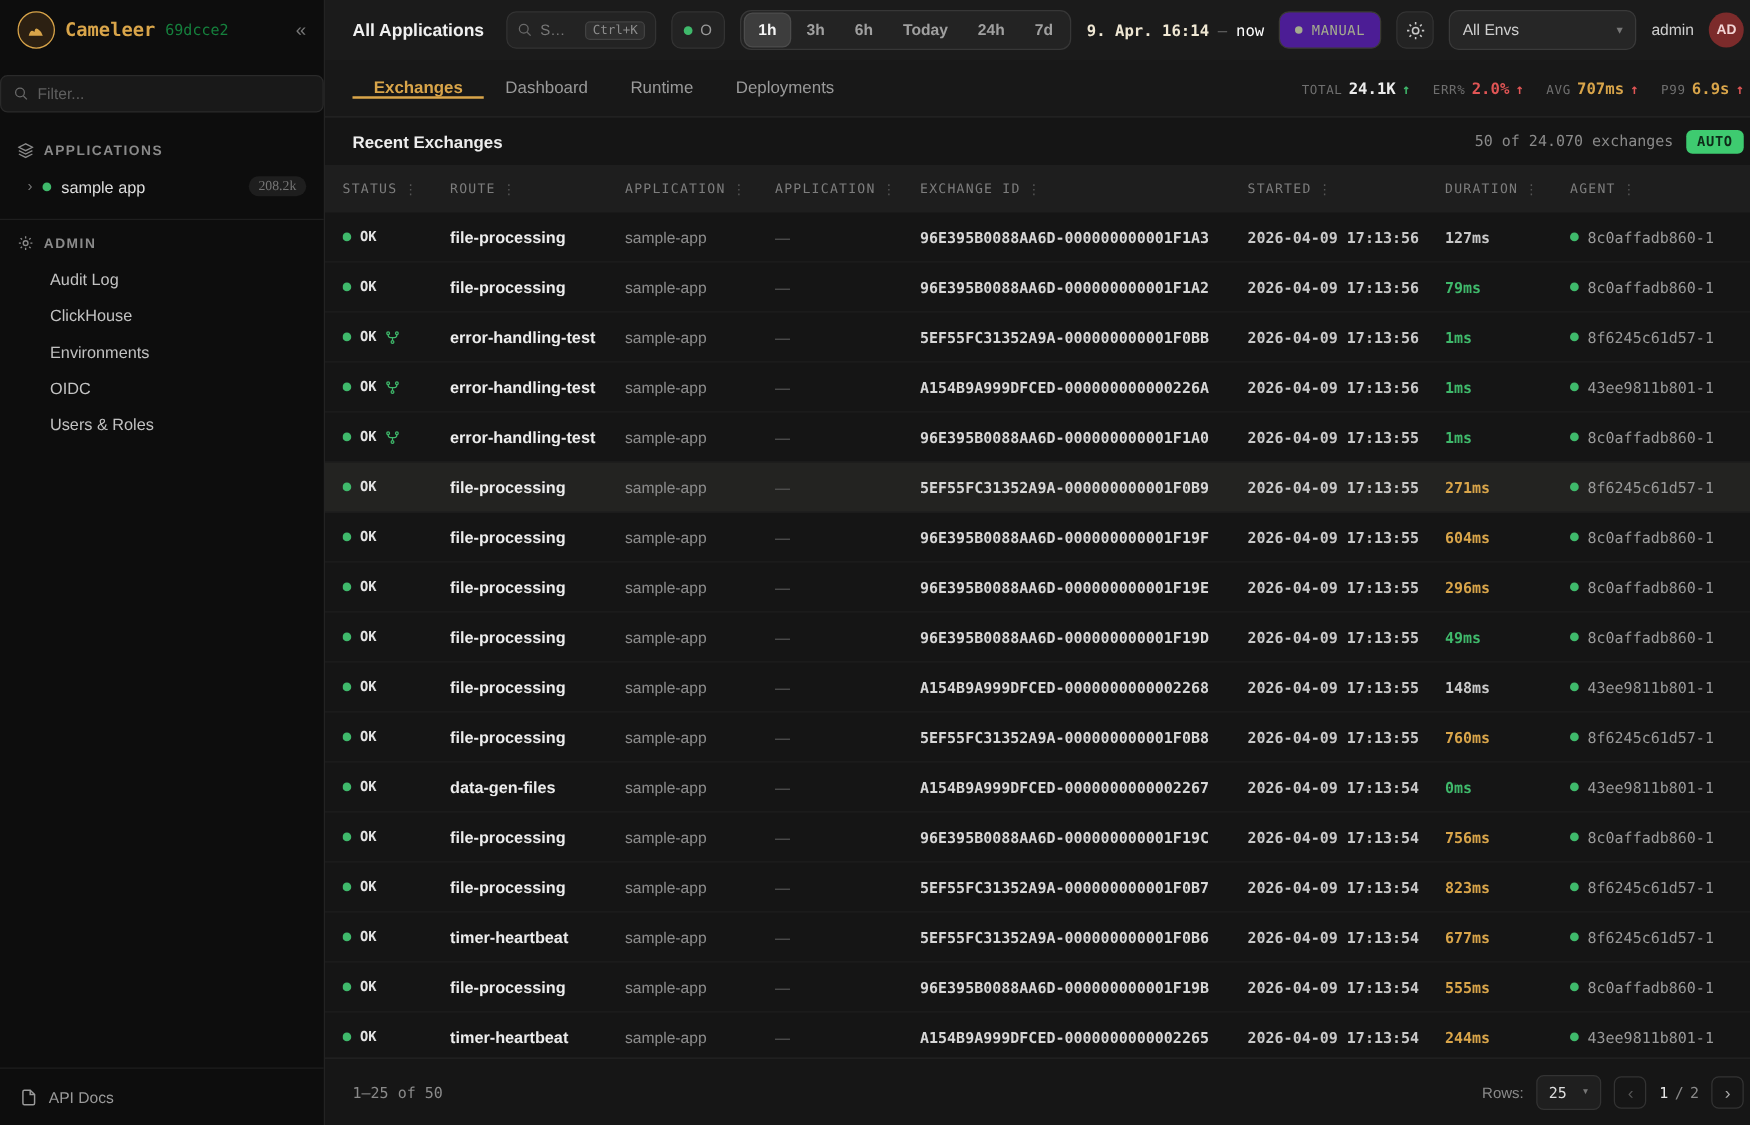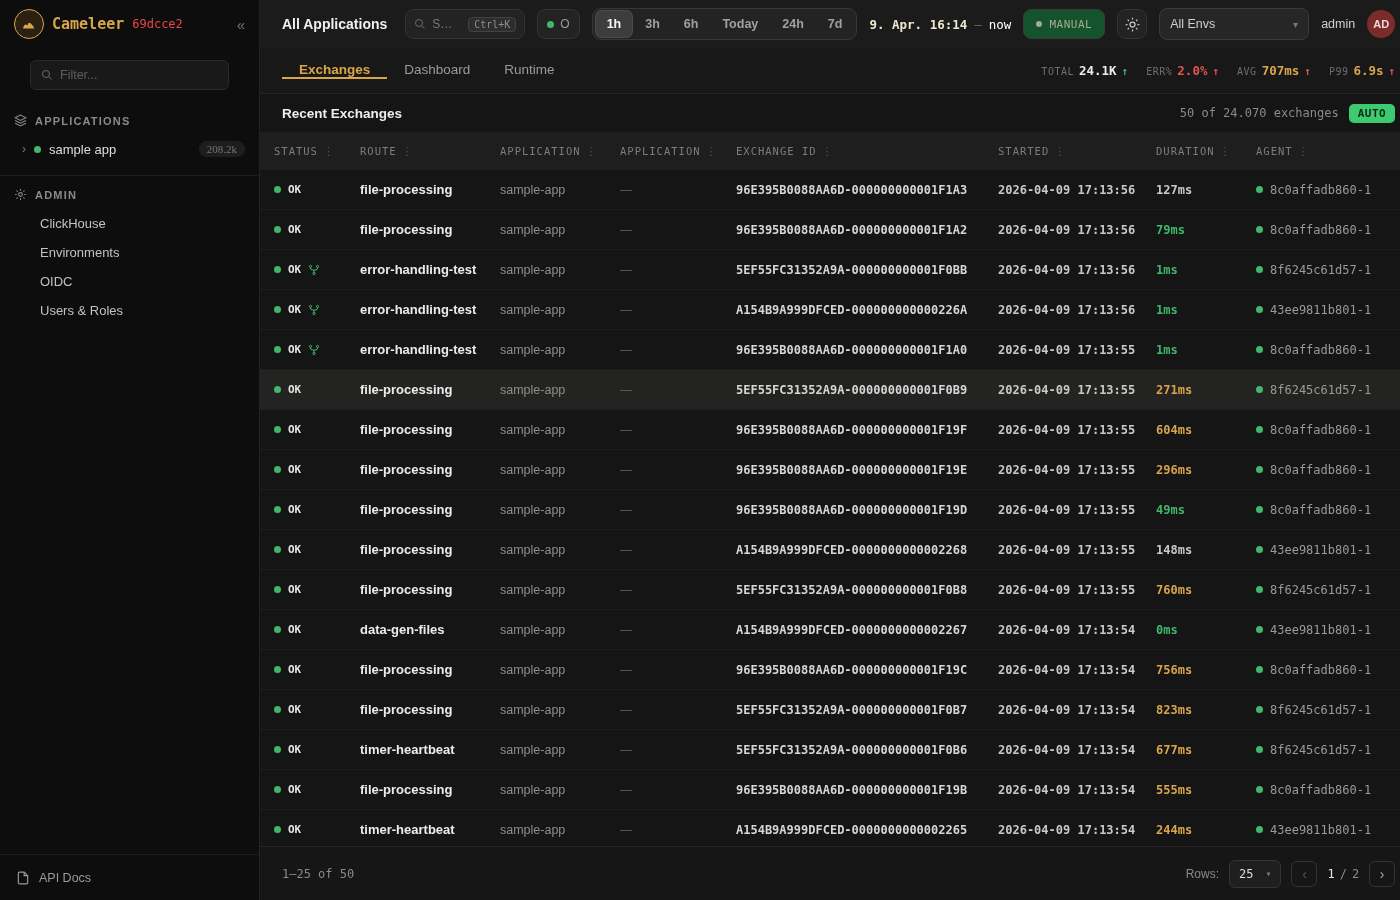--- a/index.html
+++ b/index.html
@@ -6,23 +6,23 @@
   html,body { width:1400px; height:900px; overflow:hidden; }
   body { background:#111; font-family:"Liberation Sans",sans-serif; color:#ddd; }
   .app { display:flex; width:1400px; height:900px; }
 
   
   .sidebar { width:260px; min-width:260px; background:#0d0d0d; border-right:1px solid #232323; display:flex; flex-direction:column; }
   .sb-head { height:48px; display:flex; align-items:center; justify-content:space-between; padding:0 14px; }
   .logo-wrap { display:flex; align-items:center; gap:8px; }
   .logo-circle { width:30px; height:30px; border-radius:50%; background:#2c2012; border:1.5px solid #d9a54a; display:flex; align-items:center; justify-content:center; }
   .logo-text { color:#d9a54a; font-family:"DejaVu Sans Mono",monospace; font-weight:bold; font-size:15px; }
-  .logo-suffix { color:#ef4444; font-family:"DejaVu Sans Mono",monospace; font-size:12px; }
+  .logo-suffix { color:#15803d; font-family:"DejaVu Sans Mono",monospace; font-size:12px; }
   .collapse { color:#777; font-size:15px; cursor:pointer; }
-  .sb-filter { padding:12px 30px 16px; }
+  .sb-filter { padding:12px 0 16px; }
   .filter-box { height:30px; background:#191919; border:1px solid #2a2a2a; border-radius:6px; display:flex; align-items:center; gap:7px; padding:0 10px; }
   .filter-box input { background:transparent; border:none; outline:none; color:#bbb; font-size:12.5px; width:100%; font-family:inherit; }
   .filter-box input::placeholder { color:#5f5f5f; }
   .sb-section-head { display:flex; align-items:center; gap:8px; color:#8a8a8a; font-size:11px; letter-spacing:1.2px; font-weight:bold; padding:8px 14px; }
   .sb-app-item { display:flex; align-items:center; gap:8px; padding:6px 14px 6px 22px; color:#ddd; font-size:13px; cursor:pointer; }
   .chev { color:#777; font-size:12px; }
   .dot-green { width:7px; height:7px; min-width:7px; border-radius:50%; background:#3fb96b; }
   .badge { margin-left:auto; background:#1e1e1e; color:#767676; font-family:Liberation Serif, serif; font-size:11px; padding:2px 8px; border-radius:10px; }
   .sb-divider { border-top:1px solid #1e1e1e; margin:12px 0 4px; }
   .sb-admin-item { padding:7px 14px 7px 40px; color:#c2c2c2; font-size:13px; cursor:pointer; }
@@ -37,21 +37,21 @@
   .searchbox { height:30px; width:120px; background:#232323; border:1px solid #333; border-radius:8px; display:flex; align-items:center; gap:6px; padding:0 8px; color:#787878; font-size:12px; cursor:pointer; }
   .kbd { margin-left:auto; background:#2e2e2e; border:1px solid #424242; border-radius:4px; color:#8d8d8d; font-family:"DejaVu Sans Mono",monospace; font-size:10px; padding:1px 5px; white-space:nowrap; }
   .online-pill { height:30px; border:1px solid #333; background:#232323; border-radius:8px; display:flex; align-items:center; gap:6px; padding:0 9px; color:#9a9a9a; font-size:12px; cursor:pointer; }
   .time-group { height:32px; background:#232323; border:1px solid #373737; border-radius:9px; display:flex; align-items:center; padding:0 3px; gap:2px; }
   .tr-btn { height:26px; border:none; background:transparent; color:#a0a0a0; font-size:12.5px; padding:0 11px; border-radius:6px; cursor:pointer; font-family:inherit; font-weight:bold; }
   .tr-btn.selected { background:#3d3d3d; color:#f5f5f5; box-shadow:0 0 0 1px #4c4c4c; }
   .date-range { display:flex; align-items:center; gap:7px; font-family:"DejaVu Sans Mono",monospace; font-size:12.5px; white-space:nowrap; }
   .date-from { color:#efe7d3; font-weight:bold; }
   .date-sep { color:#666; }
   .date-to { color:#ffffff; }
-  .manual-btn { height:30px; border:1px solid #3b3b33; background:#14532d; border-radius:8px; color:#a4ab8e; font-family:"DejaVu Sans Mono",monospace; font-size:11px; letter-spacing:.5px; display:flex; align-items:center; gap:7px; padding:0 12px; cursor:pointer; }
+  .manual-btn { height:30px; border:1px solid #3b3b33; background:#4c1d95; border-radius:8px; color:#a4ab8e; font-family:"DejaVu Sans Mono",monospace; font-size:11px; letter-spacing:.5px; display:flex; align-items:center; gap:7px; padding:0 12px; cursor:pointer; }
   .manual-dot { width:6px; height:6px; border-radius:50%; background:#a4ab8e; }
   .icon-btn { width:30px; height:30px; border-radius:8px; display:flex; align-items:center; justify-content:center; cursor:pointer; background:#232323; border:1px solid #333; }
   .envs-select { margin-left:auto; height:32px; min-width:150px; background:#262626; border:1px solid #3a3a3a; border-radius:8px; display:flex; align-items:center; justify-content:space-between; padding:0 10px; color:#cfcfcf; font-size:12.5px; cursor:pointer; }
   .caret { color:#777; font-size:10px; }
   .user-name { color:#cfcfcf; font-size:12.5px; }
   .avatar { width:28px; height:28px; min-width:28px; border-radius:50%; background:#7c2b2b; color:#f2d5d5; font-size:11px; font-weight:bold; display:flex; align-items:center; justify-content:center; cursor:pointer; }
 
   .tabsbar { height:46px; display:flex; align-items:stretch; padding:0 16px 0 22px; border-bottom:1px solid #242424; background:#181818; }
   .tab { display:flex; align-items:center; padding:0 17px; border-bottom:2px solid transparent; color:#9a9a9a; font-size:13.5px; cursor:pointer; }
   .tab.active { color:#d9a54a; border-bottom-color:#d9a54a; font-weight:bold; }
@@ -154,20 +154,21 @@
       <div class="sb-section-head">
         <span style="display:flex">
           <svg width="13" height="13" viewBox="0 0 24 24" fill="none" stroke="#8a8a8a" stroke-width="2">
               <circle cx="12" cy="12" r="3.5"></circle>
               <path d="M12 2v3M12 19v3M2 12h3M19 12h3M4.6 4.6l2.1 2.1M17.3 17.3l2.1 2.1M19.4 4.6l-2.1 2.1M6.7 17.3l-2.1 2.1"></path>
             </svg>
         </span>
         <span>ADMIN</span>
       </div>
       <nav id="admin-items">
+          <div class="sb-admin-item">Audit Log</div>
           <div class="sb-admin-item">ClickHouse</div>
           <div class="sb-admin-item">Environments</div>
           <div class="sb-admin-item">OIDC</div>
           <div class="sb-admin-item">Users &amp; Roles</div>
         </nav>
     </div>
 
     <div class="sb-spacer"></div>
 
     <div class="sb-footer">
@@ -238,20 +239,21 @@
 
       <span class="user-name">admin</span>
       <div class="avatar">AD</div>
     </div>
 
     <div class="tabsbar">
       <div id="tabs" style="display:flex;align-items:center">
           <div class="tab active">Exchanges</div>
           <div class="tab">Dashboard</div>
           <div class="tab">Runtime</div>
+          <div class="tab">Deployments</div>
         </div>
       <div class="stats" id="stats">
           <div class="stat">
             <span class="stat-label">TOTAL</span>
             <span class="stat-value" style="color: rgb(236, 236, 236);">24.1K</span>
             <span class="stat-arrow" style="color: rgb(63, 185, 107);">↑</span>
           </div>
           <div class="stat">
             <span class="stat-label">ERR%</span>
             <span class="stat-value" style="color: rgb(224, 85, 85);">2.0%</span>

